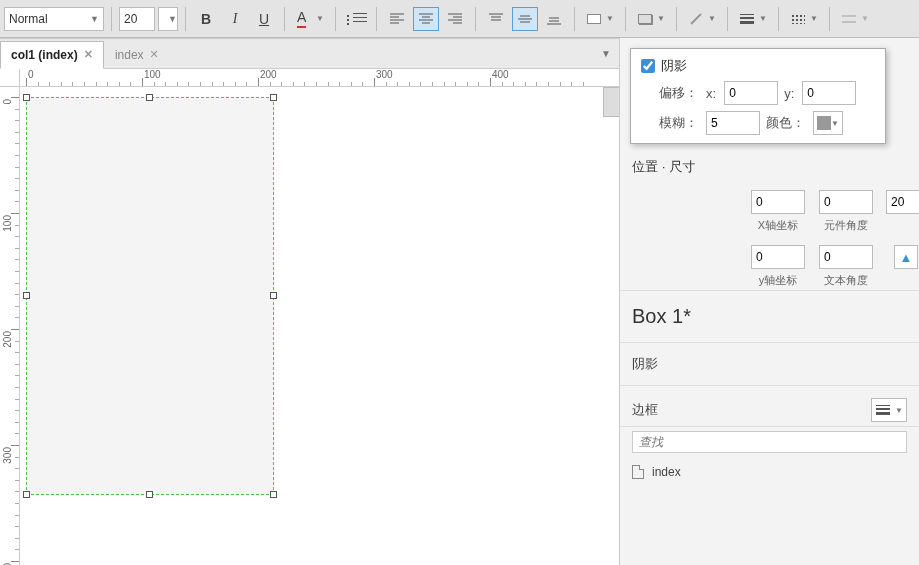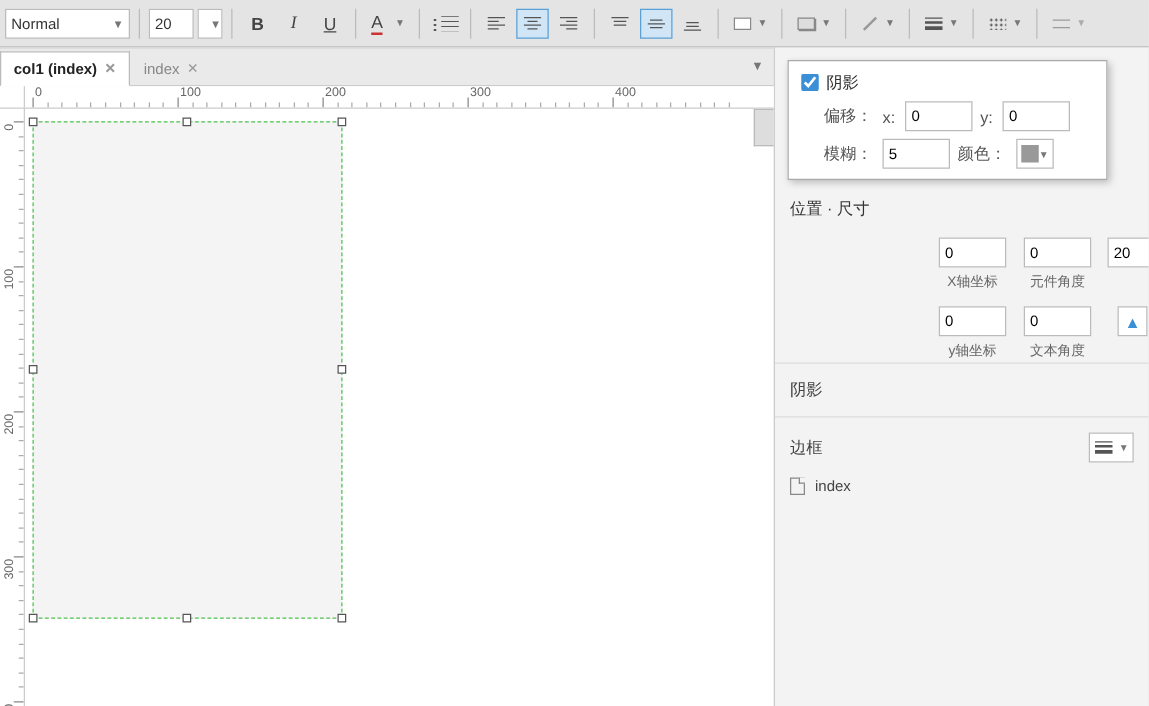--- a/index.html
+++ b/index.html
@@ -391,34 +391,38 @@
         <span class="lbl">文本角度</span>
       </div>
       <div class="pos-field">
         <div class="flip-btn">
           <span>▲</span>
         </div>
         <span class="lbl">&nbsp;</span>
       </div>
     </div>
 
+    <div class="widget-name">Box 1*</div>
 
     <div class="collapse-row">
       <span>阴影</span>
     </div>
     <div class="collapse-row" style="padding-bottom:4px;">
       <span>边框</span>
       <div class="tb-btn dd" style="margin-left:auto;border:1px solid #bbb;background:#fff;">
         <span class="linew-icon">
             <div></div>
             <div></div>
             <div></div>
           </span>
         <span class="caret">▼</span>
       </div>
     </div>
 
+    <div class="search-row">
+      <input type="text" placeholder="查找" style="">
+    </div>
     <div class="outline-item">
       <span class="page-icon"></span>
       <span>index</span>
     </div>
   </div>
 </div>
 
 </body></html>

